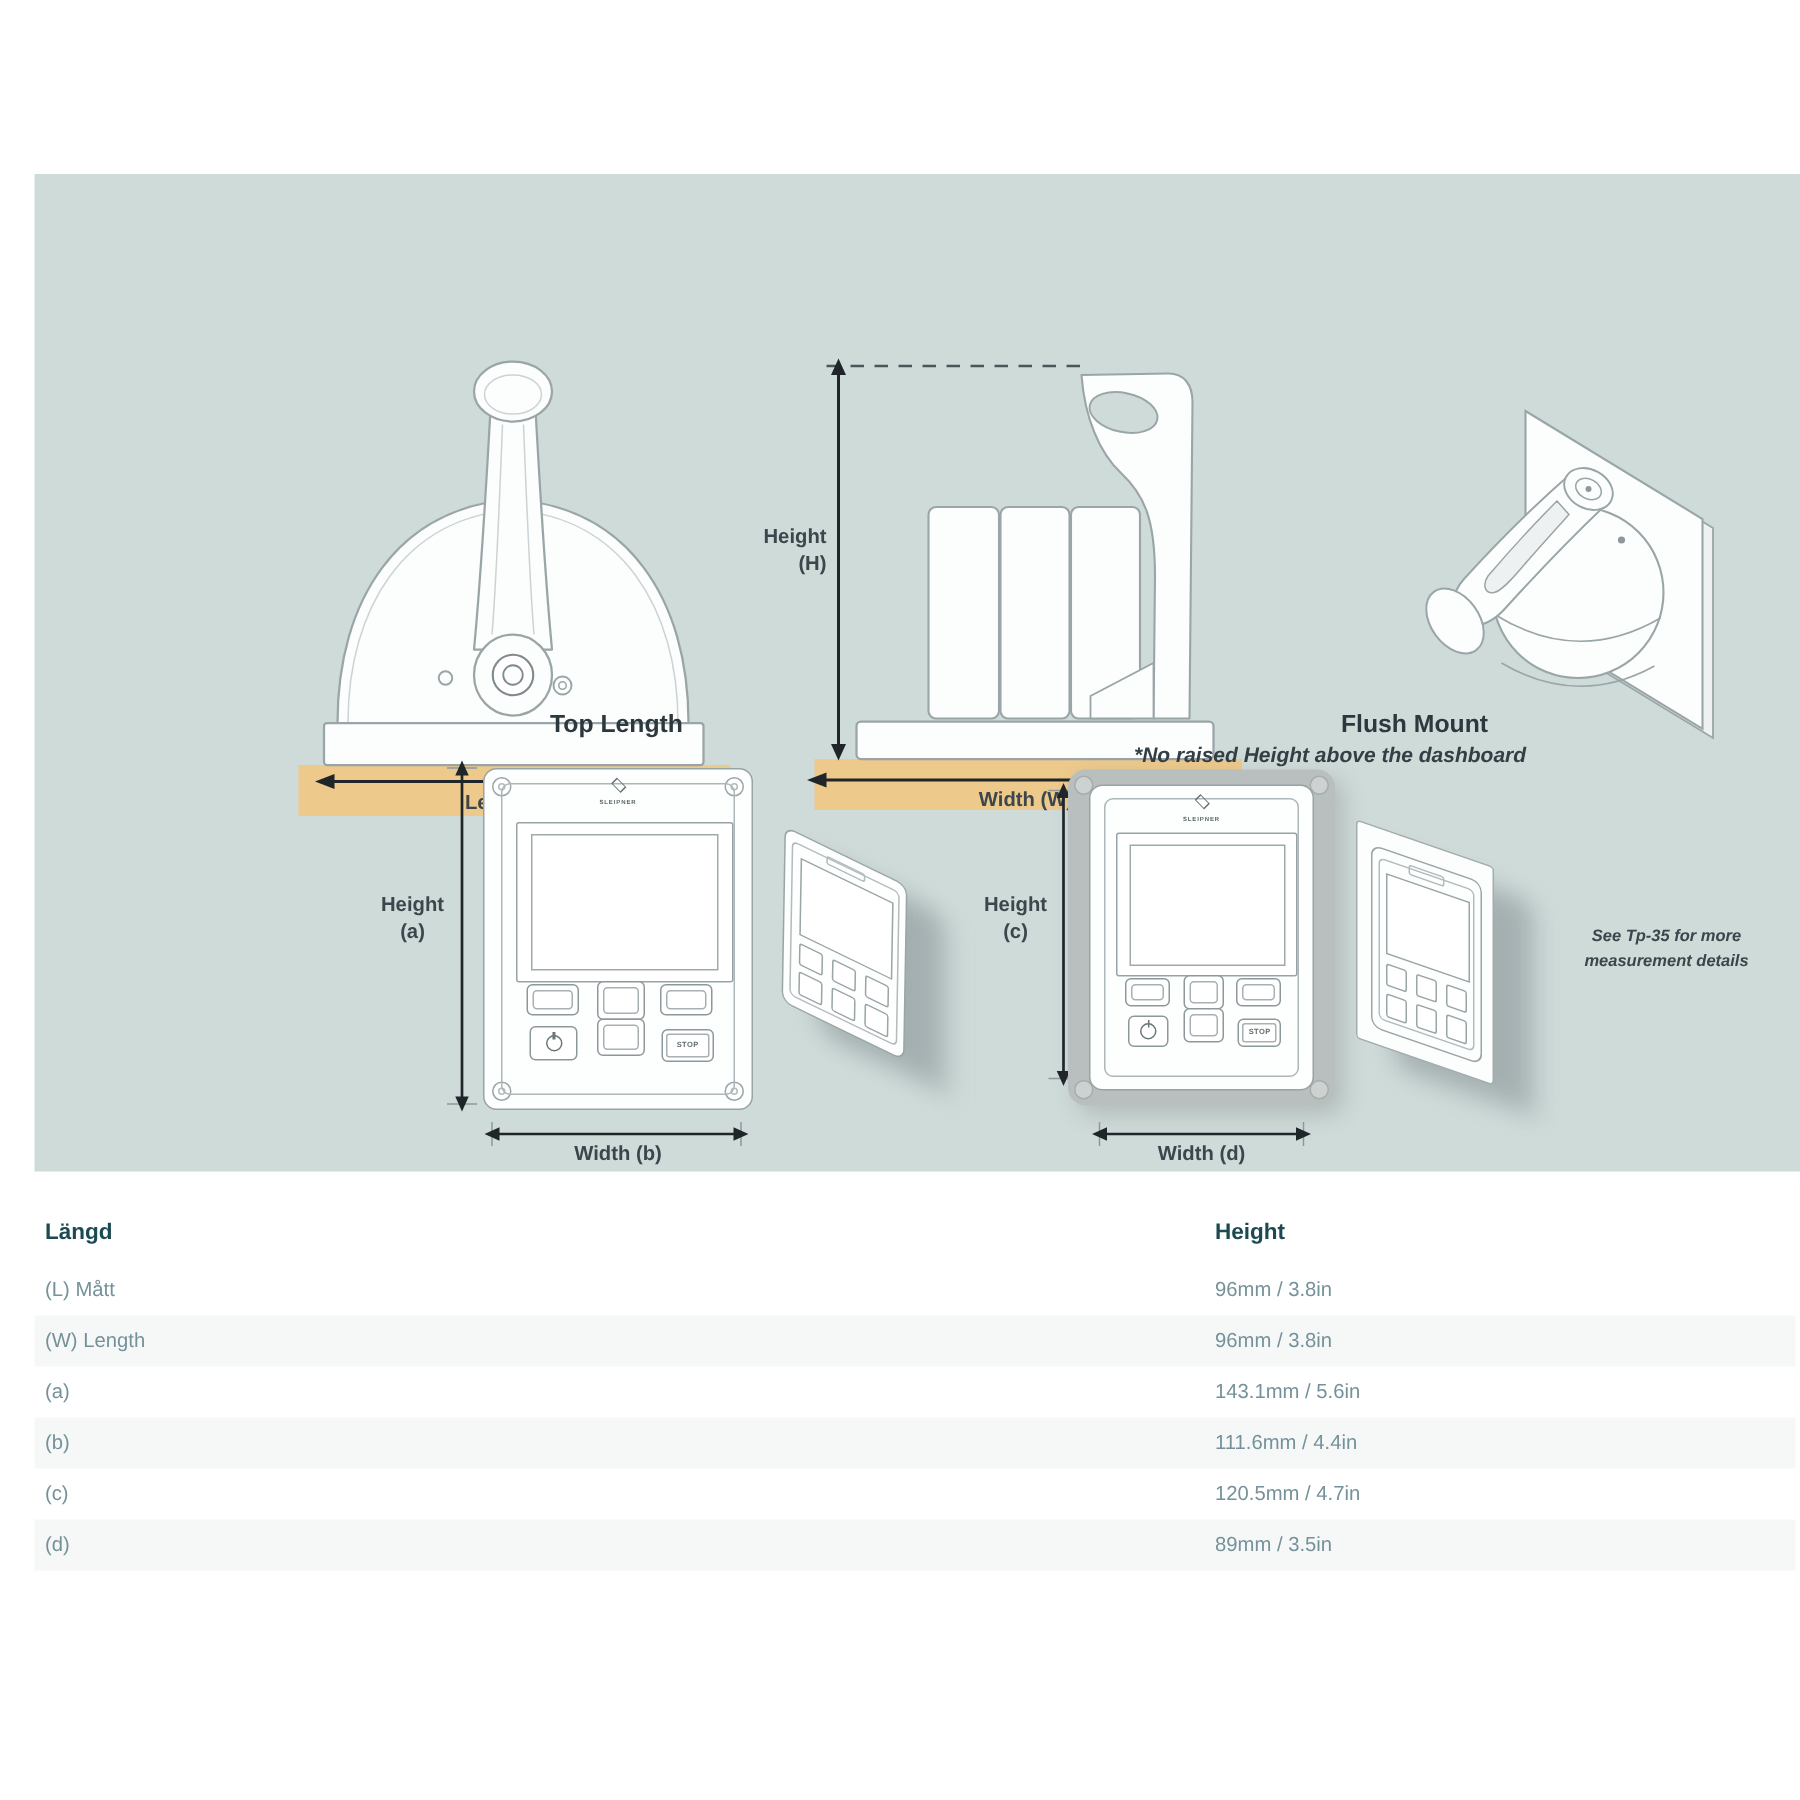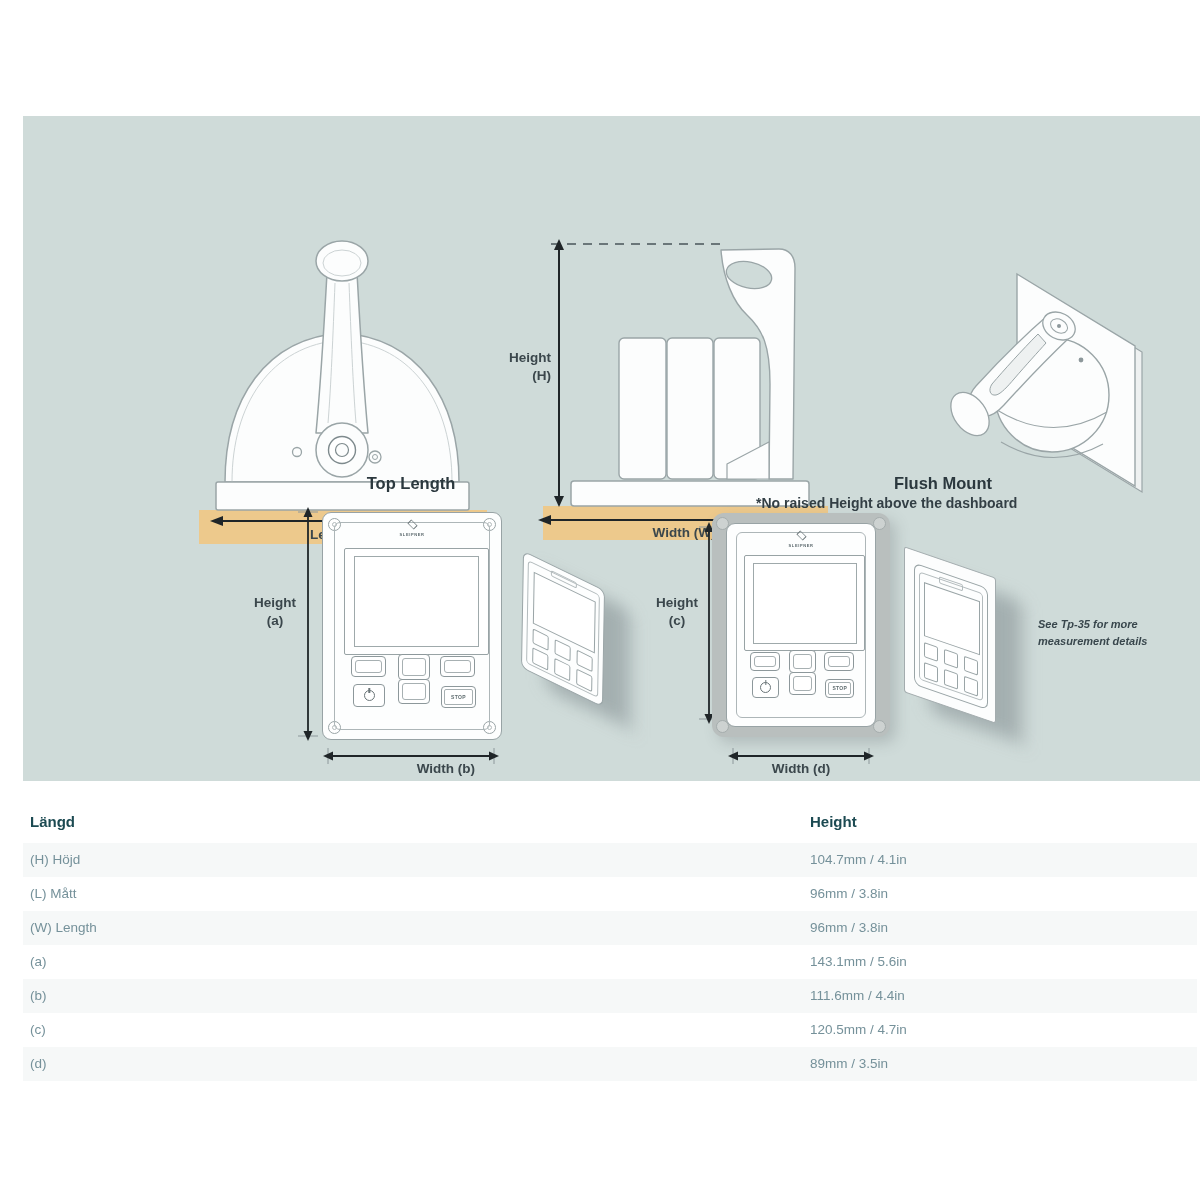--- a/index.html
+++ b/index.html
@@ -4,23 +4,23 @@
 <style>
   html,body{margin:0;padding:0;background:#fff;}
   .stage{position:relative;width:1200px;height:1200px;background:#ffffff;overflow:hidden;
          font-family:"Liberation Sans", sans-serif;}
   .diagram-panel{position:absolute;left:23px;top:116px;width:1177px;height:665px;background:#cfdbd9;}
   svg{position:absolute;overflow:visible;}
   svg text{font-family:"Liberation Sans",sans-serif;}
 
   .dim-label{position:absolute;font-size:13.5px;font-weight:600;color:#3b474c;text-align:center;line-height:1.3;}
   .mount-title{position:absolute;font-size:16.5px;font-weight:700;color:#2b383e;text-align:center;}
-  .mount-subtitle{position:absolute;font-size:14px;font-weight:600;color:#333f45;}
+  .mount-subtitle{position:absolute;font-size:14px;font-weight:600;color:#333f45;font-style:italic;}
   .note{position:absolute;left:1038px;top:616px;width:146px;font-size:11px;font-style:italic;
-        font-weight:600;color:#39474d;text-align:left;line-height:1.5;}
+        font-weight:600;color:#39474d;text-align:center;line-height:1.5;}
 
   
   .ctrl-panel{position:absolute;background:#fdfefe;border:1.5px solid #98a3a5;border-radius:9px;}
   .screw{position:absolute;width:11px;height:11px;border:1.1px solid #9aa5a7;border-radius:50%;background:#fff;}
   .screw::after{content:'';position:absolute;left:3px;top:3px;width:3px;height:3px;border:1px solid #b3bbbd;border-radius:50%;}
   .screw.tl{left:5px;top:5px}.screw.tr{right:5px;top:5px}.screw.bl{left:5px;bottom:5px}.screw.br{right:5px;bottom:5px}
   .cp-face{position:absolute;inset:4% 6%;border:1.2px solid #adb6b8;border-radius:6px;}
   .cp-logo{position:absolute;top:1.5%;left:0;right:0;text-align:center;line-height:1;}
   .cp-logo .diamond{display:inline-block;width:7px;height:7px;border:1px solid #6a7578;transform:rotate(45deg) scaleY(.6);}
   .cp-logo .brand{display:block;font-size:4px;letter-spacing:.6px;color:#5a676b;font-weight:700;margin-top:1px;}
@@ -177,21 +177,21 @@
         </div>
     </div>
 
     <svg style="left:299px;top:632px;" width="178" height="16" viewBox="0 0 178 16">
       <line x1="6" y1="0" x2="6" y2="16" stroke="#8d989b" stroke-width="1"></line>
       <line x1="172" y1="0" x2="172" y2="16" stroke="#8d989b" stroke-width="1"></line>
       <line x1="8" y1="8" x2="170" y2="8" stroke="#1f2528" stroke-width="1.8"></line>
       <polygon points="1,8 11,3.5 11,12.5" fill="#1f2528"></polygon>
       <polygon points="177,8 167,3.5 167,12.5" fill="#1f2528"></polygon>
     </svg>
-    <div class="dim-label" style="left:326px;top:644px;width:126px;text-align:right;">Width (b)</div>
+    <div class="dim-label" style="left:326px;top:644px;width:126px;">Width (b)</div>
 
     <div class="persp" style="left:491px;top:450px;width:170px;height:210px;">
       <div class="sh" style="left:18px;top:12px;width:84px;height:118px;transform:skewY(25deg) translate(14px,6px);"></div>
       <div class="mini-panel" style="left:8px;top:4px;width:80px;height:116px;transform:skewY(25deg) rotate(1deg);">
         <div class="mini-face"></div>
         <div class="mini-logo"></div>
         <div class="mini-screen"></div>
         <div class="mini-btns">
             <i></i>
             <i></i>
@@ -286,24 +286,20 @@
     <div class="note" style="left:1015px;top:500px;">
       <span>See Tp-35 for more</span><br>
       <span>measurement details</span>
     </div>
   </div>
 
   <div class="tbl-header" style="left:30px;top:813px;">Längd</div>
   <div class="tbl-header" style="left:810px;top:813px;">Height</div>
 
   <div class="tbl-rows">
-    <div class="t-row alt">
-      <span class="lab">(H) Höjd</span>
-      <span class="val">104.7mm / 4.1in</span>
-    </div>
     <div class="t-row">
       <span class="lab">(L) Mått</span>
       <span class="val">96mm / 3.8in</span>
     </div>
     <div class="t-row alt">
       <span class="lab">(W) Length</span>
       <span class="val">96mm / 3.8in</span>
     </div>
     <div class="t-row">
       <span class="lab">(a)</span>

